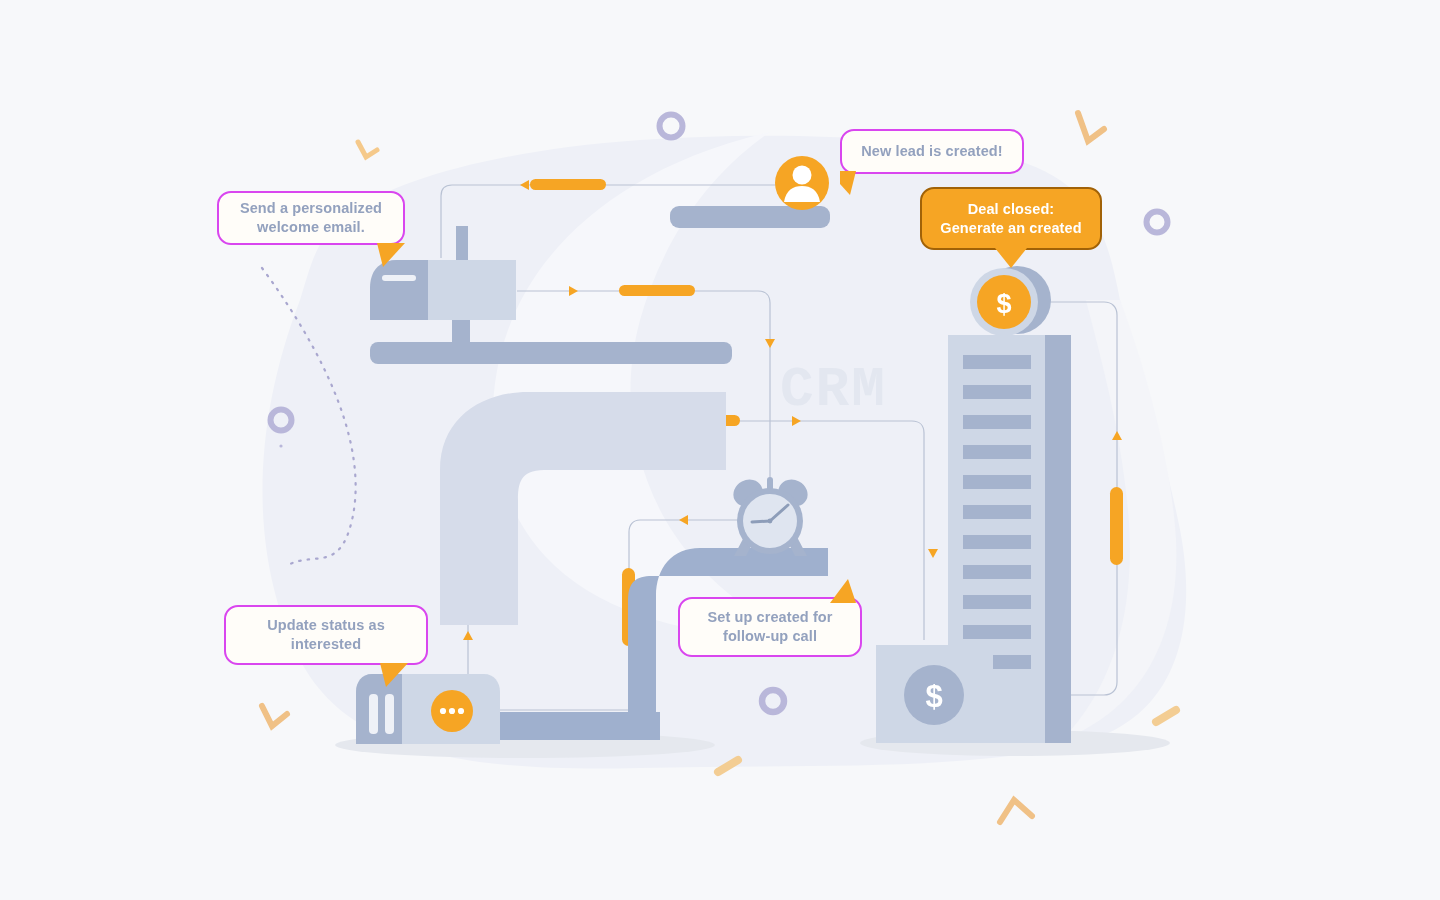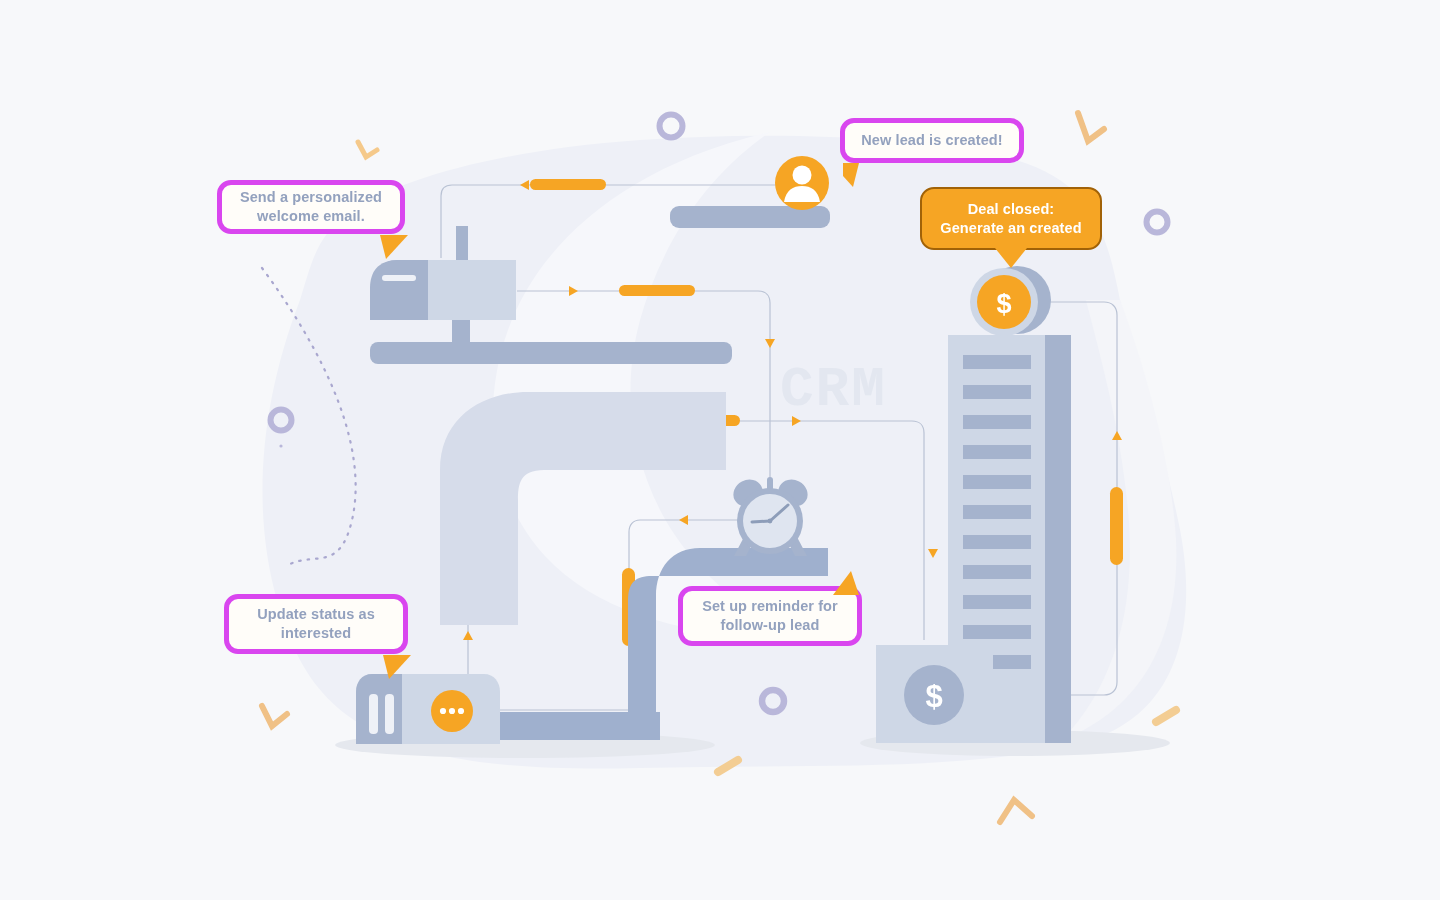--- a/index.html
+++ b/index.html
@@ -17,37 +17,38 @@
     box-sizing:border-box;
     display:flex;align-items:center;justify-content:center;
     text-align:center;
     border-radius:14px;
     font-weight:700;
     line-height:1.28;
     letter-spacing:.1px;
   }
   .bubble-outline{
     background:#fffdf9;
-    border:5px solid #d946ef;
+    border:2px solid #d946ef;
     color:#93a1be;
+    margin-top:11px;
   }
   .bubble-solid{
     background:#f6a524;
     border:2px solid #a16207;
     color:#ffffff;
   }
   .bubble .txt{display:block;padding:0 10px;}
 
   
   .tail{position:absolute;width:0;height:0;}
 
   #b-welcome{left:217px;top:180px;width:188px;height:54px;font-size:14.5px;}
   #b-newlead{left:840px;top:118px;width:184px;height:45px;font-size:14.5px;}
   #b-deal{left:920px;top:187px;width:182px;height:63px;font-size:14.5px;}
-  #b-update{left:224px;top:594px;width:184px;height:60px;font-size:14.5px;}
+  #b-update{left:224px;top:594px;width:204px;height:60px;font-size:14.5px;}
   #b-reminder{left:678px;top:586px;width:184px;height:60px;font-size:14.5px;}
 
   .crm-word{
     position:absolute;left:780px;top:358px;
     font-size:56px;font-weight:700;letter-spacing:2px;
     color:#e3e7f0;
     font-family:Liberation Mono, monospace;
     user-select:none;
   }
 </style>
@@ -275,19 +276,19 @@
   </div>
 
   <div class="bubble bubble-outline" id="b-update">
     <span class="txt">Update status as interested</span>
     <svg class="tail" style="left:154px;top:56px;width:30px;height:26px" viewBox="0 0 30 26">
       <path d="M0,0 L28,0 L6,24 Z" fill="#f6a524"></path>
     </svg>
   </div>
 
   <div class="bubble bubble-outline" id="b-reminder">
-    <span class="txt">Set up reminder for follow-up lead</span>
+    <span class="txt">Set up created for follow-up call</span>
     <svg class="tail" style="left:146px;top:-20px;width:30px;height:26px" viewBox="0 0 30 26">
       <path d="M4,24 L30,24 L22,0 Z" fill="#f6a524"></path>
     </svg>
   </div>
 
 </div>
 
 </body></html>

